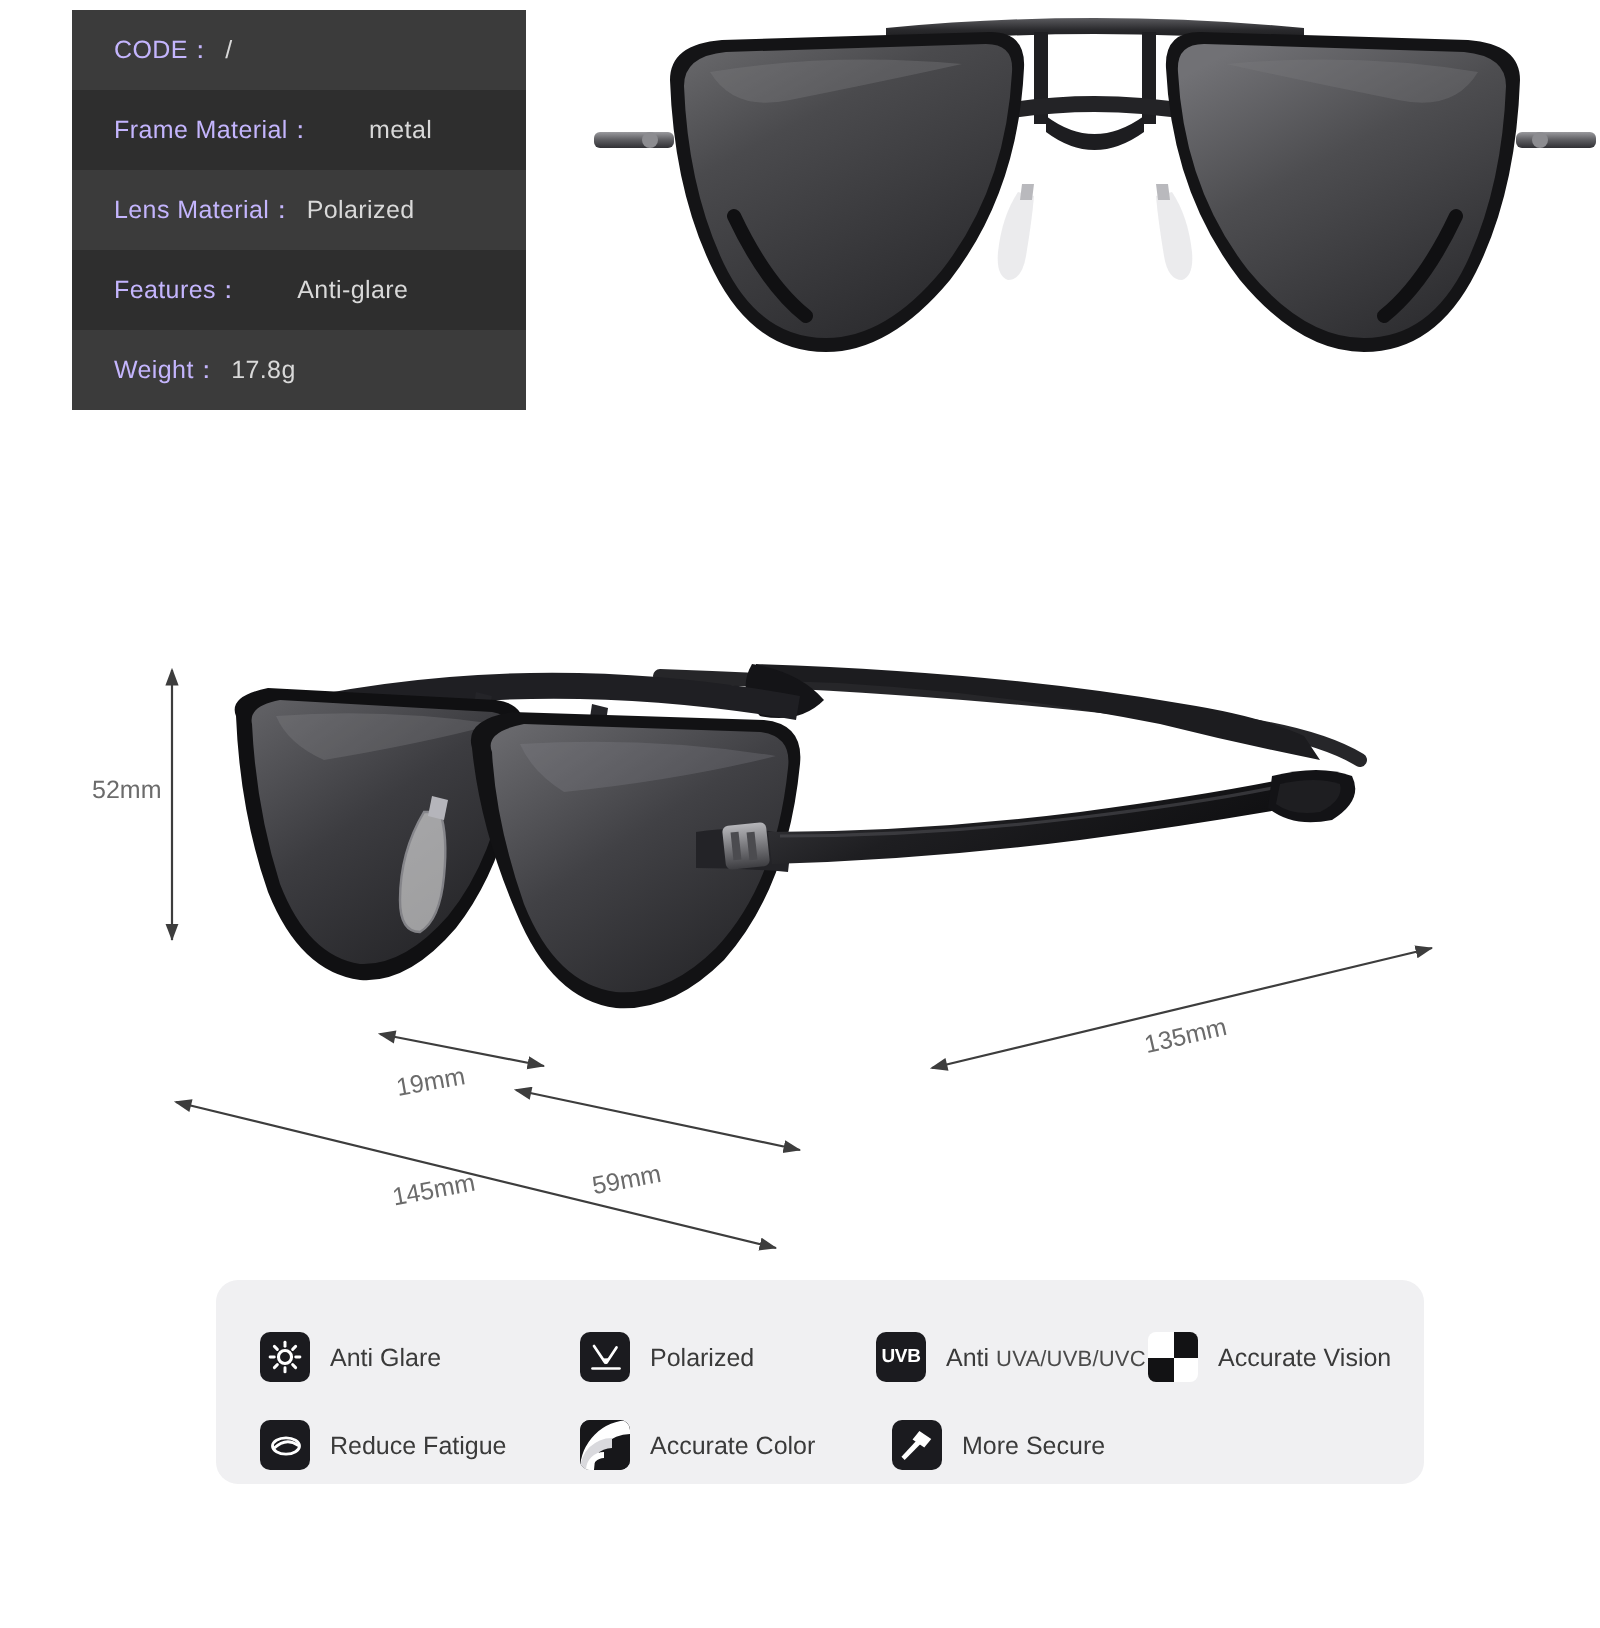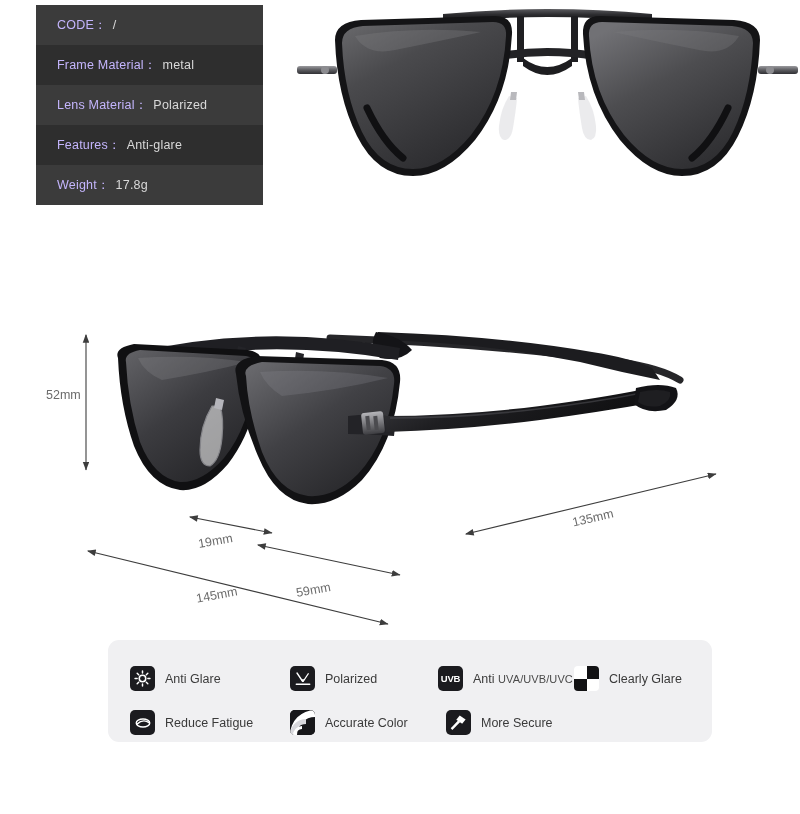--- a/index.html
+++ b/index.html
@@ -15,21 +15,21 @@
     position:absolute;left:36px;top:5px;width:227px;height:200px;
     display:flex;flex-direction:column;
   }
   .spec-row{
     flex:1 1 0;display:flex;align-items:center;
     padding-left:21px;box-sizing:border-box;
     color:#d8d8d8;font-size:12.5px;letter-spacing:.2px;
     white-space:nowrap;
   }
   .spec-row.odd{background:#3b3b3b;}
-  .spec-row.even{background:#2e2e2e;}
+  .spec-row.even{background:#2e2e2e;gap:22px;}
   .spec-label{color:#c4b5fd;}
   .spec-value{color:#d9d9d9;margin-left:6px;}
 
   
   .product{position:absolute;}
 
   
   #dims{position:absolute;left:0;top:0;width:800px;height:814px;pointer-events:none;}
   .dim-text{
     position:absolute;color:#6b6b6b;font-size:12.5px;
@@ -343,17 +343,17 @@
       <span class="feat-label">More Secure</span>
     </div>
 
     <div class="feat-item" style="left:466px;top:12px;">
       <span class="checker">
         <i></i>
           <i></i>
           <i></i>
           <i></i>
       </span>
-      <span class="feat-label">Clearly Glare</span>
+      <span class="feat-label">Accurate Vision</span>
     </div>
 
   </div>
 </div>
 
 </body></html>

